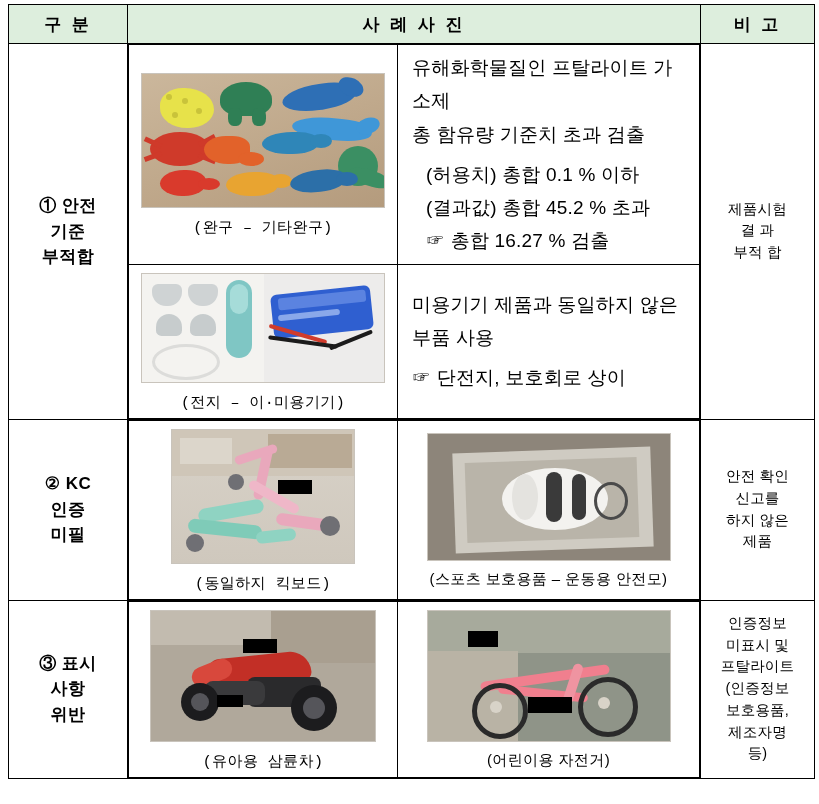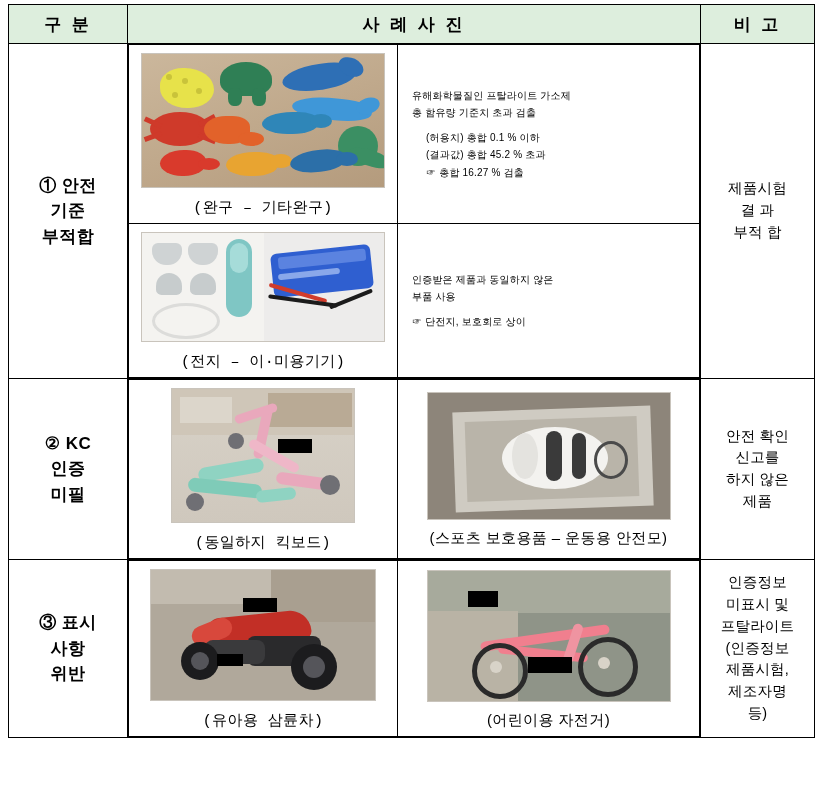--- a/index.html
+++ b/index.html
@@ -72,21 +72,21 @@
   .photo-block {
     padding: 8px 4px 6px 4px;
     text-align: center;
   }
   .caption {
     font-size: 15px;
     margin-top: 5px;
     letter-spacing: 0.4px;
   }
   .desc {
-    font-size: 10px;
+    font-size: 19px;
     line-height: 1.75;
     text-align: left;
     padding: 6px 18px 6px 14px;
     letter-spacing: 0.2px;
   }
   .desc .gap { display:block; height: 7px; }
 
   
   .ph {
     position: relative;
@@ -215,21 +215,21 @@
                     <div style="position:absolute; left:136px; top:38px; width:62px; height:6px; background:#8aa8ea; border-radius:3px; transform:rotate(-6deg);"></div>
                     <div style="position:absolute; left:126px; top:58px; width:60px; height:4px; background:#d13c2c; border-radius:2px; transform:rotate(16deg);"></div>
                     <div style="position:absolute; left:126px; top:66px; width:70px; height:4px; background:#1b1b1b; border-radius:2px; transform:rotate(8deg);"></div>
                     <div style="position:absolute; left:186px; top:64px; width:46px; height:4px; background:#1b1b1b; border-radius:2px; transform:rotate(-22deg);"></div>
                   </div>
                   <div class="caption">(전지 – 이·미용기기)</div>
                 </div>
               </td>
               <td>
                 <div class="desc">
-                  <div>인증받은 제품과 동일하지 않은</div>
+                  <div>미용기기 제품과 동일하지 않은</div>
                   <div>부품 사용</div>
                   <span class="gap"></span>
                   <div>☞ 단전지, 보호회로 상이</div>
                 </div>
               </td>
             </tr>
           </tbody>
             </table>
         </td>
 
@@ -353,21 +353,21 @@
               </td>
             </tr>
           </tbody>
             </table>
         </td>
         <td class="col-c note-cell">
           <div>인증정보</div>
           <div>미표시 및</div>
           <div>프탈라이트</div>
           <div>(인증정보</div>
-          <div>제품시험,</div>
+          <div>보호용품,</div>
           <div>제조자명</div>
           <div>등)</div>
         </td>
       </tr>
 
     </tbody>
   </table>
 </div>
 
 </body></html>

